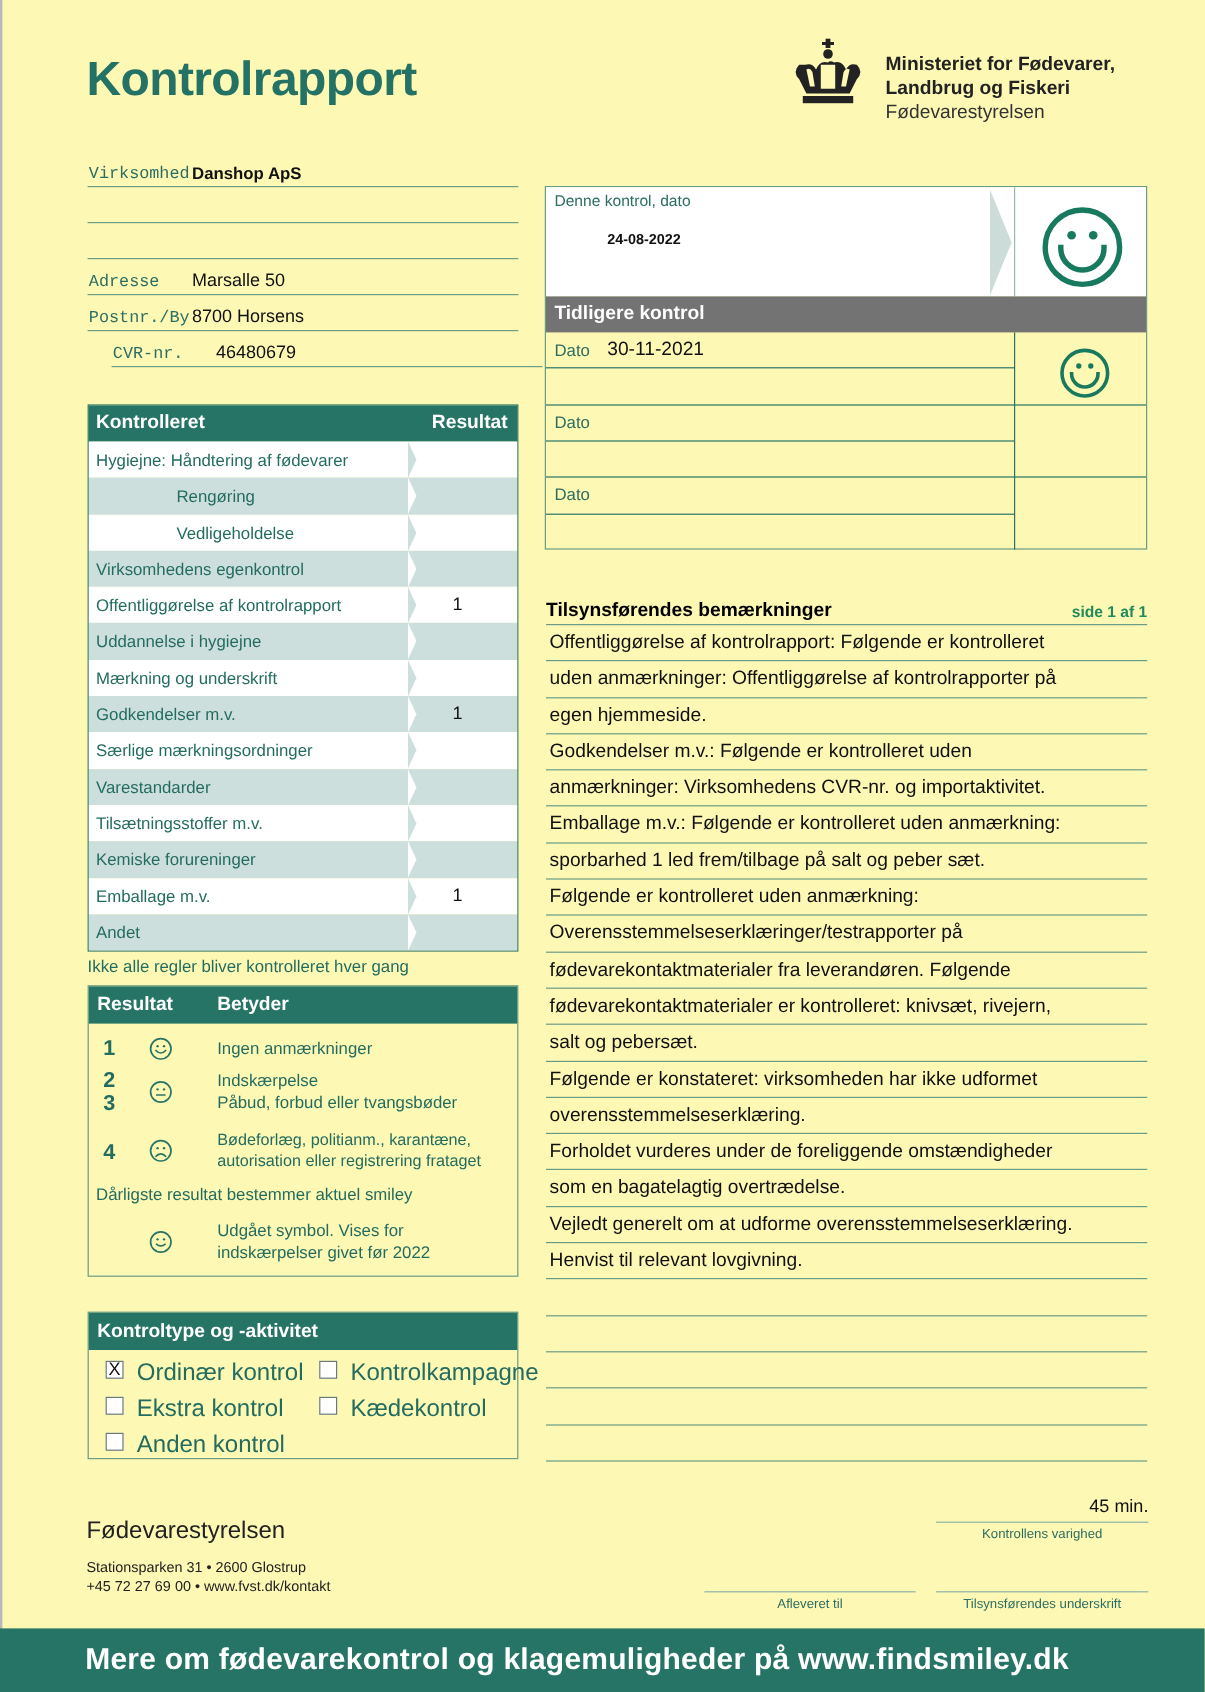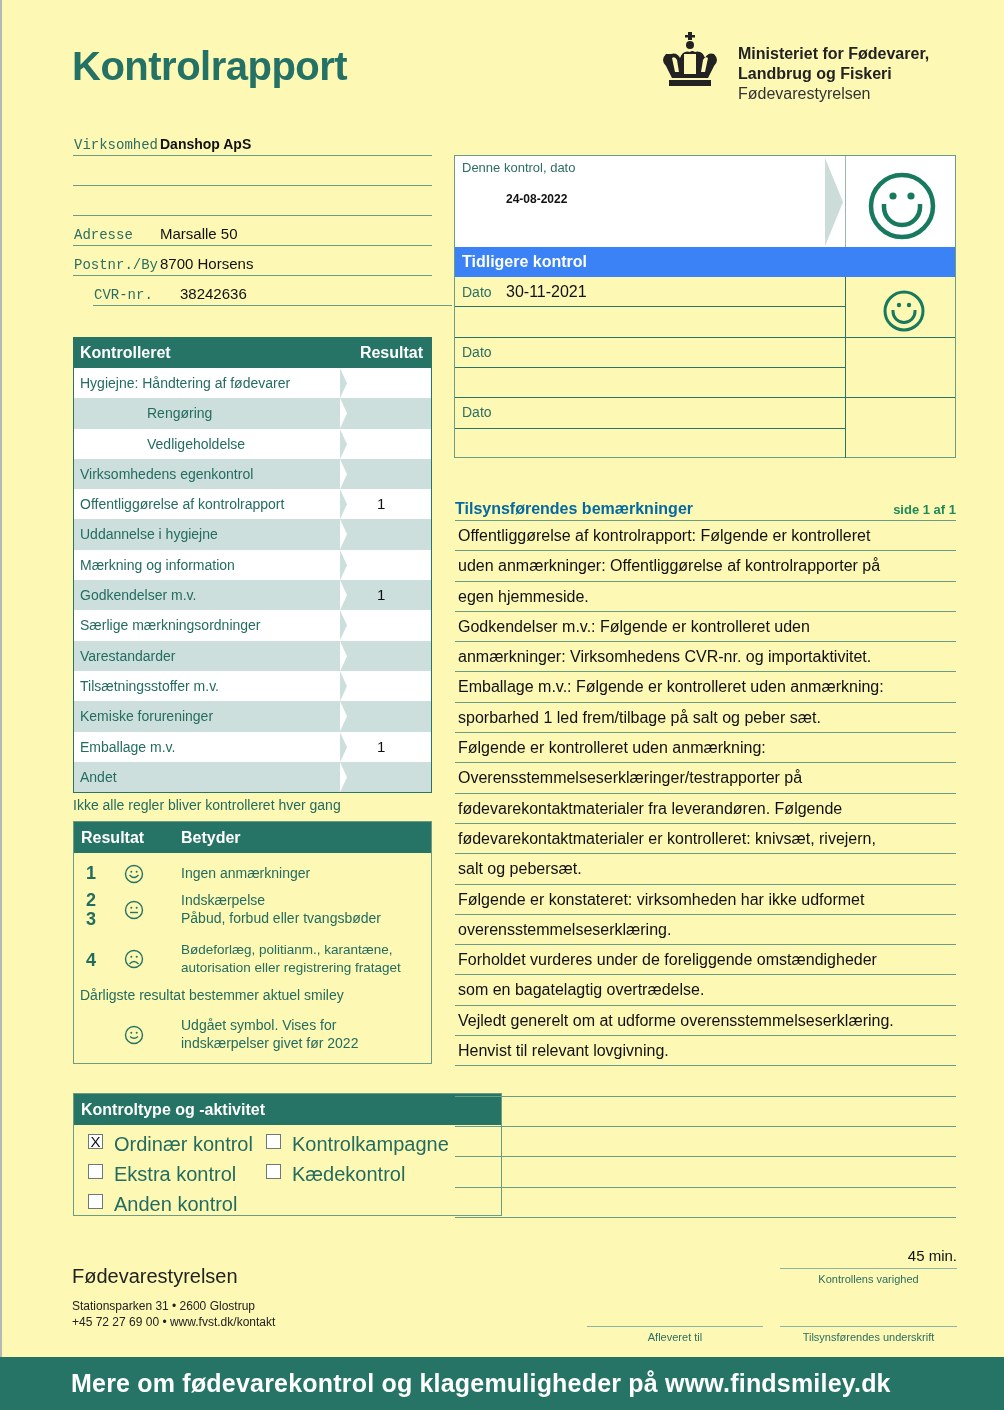--- a/index.html
+++ b/index.html
@@ -45,45 +45,45 @@
   
   .legend { left: 73px; top: 821px; width: 359px; height: 243px; border: 1px solid #6b9c85; }
   .lhead { height: 31px; background: #267465; color: #fff; font-weight: bold; font-size: 16px; position: relative; }
   .lhead span { position: absolute; top: 7px; }
   .lnum { position: absolute; left: 12px; font-weight: bold; font-size: 18px; color: #236c60; }
   .lico { position: absolute; left: 50px; width: 20px; height: 20px; }
   .ltxt { position: absolute; left: 107px; font-size: 14px; color: #236c60; line-height: 18px; }
   .lnote { position: absolute; left: 6px; font-size: 14px; color: #236c60; }
 
   
-  .ktype { left: 73px; top: 1093px; width: 429px; height: 123px; border: 1px solid #6b9c85; }
+  .ktype { left: 73px; top: 1093px; width: 359px; height: 123px; border: 1px solid #6b9c85; }
   .kthead { height: 31px; background: #267465; color: #fff; font-weight: bold; font-size: 16px; position: relative; }
   .kthead span { position: absolute; left: 7px; top: 7px; }
   .cb { position: absolute; width: 15px; height: 15px; border: 1px solid #6b7a78; background: #fff; font-size: 15px; line-height: 13px; text-align: center; color: #111; }
   .cbl { position: absolute; font-size: 20px; color: #236c60; }
 
   
   .datebox { left: 454px; top: 155px; width: 502px; height: 303px; border: 1px solid #6b9c85; }
   .dtop { position: absolute; left: 0; top: 0; width: 500px; height: 91px; background: #fff; }
   .dtop .lbl { position: absolute; left: 7px; top: 4px; font-size: 13px; color: #2c6e63; text-align: center; }
   .dtop .val { position: absolute; left: 51px; top: 36px; font-size: 12px; font-weight: bold; color: #111; }
   .dtop .arrow { position: absolute; left: 370px; top: 2px; width: 20px; height: 88px; }
   .dtop .vline { position: absolute; left: 390px; top: 0; width: 1px; height: 91px; background: #9ab8ae; }
   .dtop .smile { position: absolute; left: 412px; top: 15px; width: 70px; height: 70px; }
-  .dsub { position: absolute; left: 0; top: 91px; width: 500px; height: 30px; background: #3b82f6; color: #fff; font-weight: bold; font-size: 16px; }
+  .dsub { position: absolute; left: 0; top: 91px; width: 500px; height: 30px; background: #737373; color: #fff; font-weight: bold; font-size: 16px; }
   .dsub span { position: absolute; left: 7px; top: 6px; }
   .dgrid-v { position: absolute; left: 390px; top: 121px; width: 1px; height: 181px; background: #2a7466; }
   .dline { position: absolute; left: 0; height: 1px; background: #2a7466; }
   .dlbl { position: absolute; left: 7px; font-size: 14px; color: #2c6e63; }
   .dval { position: absolute; left: 51px; font-size: 16px; color: #111; }
   .psmile { position: absolute; left: 428px; top: 134px; width: 42px; height: 42px; }
 
   
   .rhead { left: 455px; top: 499px; width: 501px; height: 22px; border-bottom: 1px solid #6b9c85; }
-  .rhead .t { position: absolute; left: 0; top: 1px; font-size: 16px; font-weight: bold; color: #0369a1; text-align: center; }
+  .rhead .t { position: absolute; left: 0; top: 1px; font-size: 16px; font-weight: bold; color: #000000; text-align: center; }
   .rhead .p { position: absolute; right: 0; top: 3px; font-size: 13px; font-weight: bold; color: #1f8a5a; }
   .rlines { left: 455px; top: 521px; width: 501px; }
   .rline { height: 30.3px; border-bottom: 1px solid #6b9c85; font-size: 16px; color: #111; padding-left: 3px; line-height: 30px; white-space: nowrap; overflow: hidden; }
 
   
   .fvst { left: 72px; top: 1265px; font-size: 20px; color: #222; }
   .faddr { left: 72px; top: 1298px; font-size: 12px; color: #222; line-height: 16px; }
   .dur-val { left: 780px; top: 1247px; width: 177px; text-align: right; font-size: 15px; color: #111; }
   .sigline { height: 1px; background: #8db3a6; }
   .siglbl { font-size: 11px; color: #2c6e63; text-align: center; }
@@ -122,21 +122,21 @@
 <div class="abs info-row" style="top:216px;">
   <span class="lbl">Adresse</span>
   <span class="val">Marsalle 50</span>
 </div>
 <div class="abs info-row" style="top:246px;">
   <span class="lbl">Postnr./By</span>
   <span class="val">8700  Horsens</span>
 </div>
 <div class="abs info-row" style="top:276px;margin-left:20px;">
   <span class="lbl">CVR-nr.</span>
-  <span class="val">38242636</span>
+  <span class="val">46480679</span>
 </div>
 
 <div class="abs ktable">
   <div class="khead">
     <span class="l">Kontrolleret</span>
     <span class="r">Resultat</span>
   </div>
   <div id="krows">
       <div class="krow w">
         <span class="lbl">Hygiejne: Håndtering af fødevarer</span>
@@ -174,21 +174,21 @@
         <span class="res">1</span>
       </div>
       <div class="krow g">
         <span class="lbl">Uddannelse i hygiejne</span>
         <svg class="chev" viewBox="0 0 8 30" preserveAspectRatio="none">
           <polygon points="0,0 7,15 0,30" fill="#ffffff"></polygon>
         </svg>
         <span class="res"></span>
       </div>
       <div class="krow w">
-        <span class="lbl">Mærkning og information</span>
+        <span class="lbl">Mærkning og underskrift</span>
         <svg class="chev" viewBox="0 0 8 30" preserveAspectRatio="none">
           <polygon points="0,0 7,15 0,30" fill="#cddfdc"></polygon>
         </svg>
         <span class="res"></span>
       </div>
       <div class="krow g">
         <span class="lbl">Godkendelser m.v.</span>
         <svg class="chev" viewBox="0 0 8 30" preserveAspectRatio="none">
           <polygon points="0,0 7,15 0,30" fill="#ffffff"></polygon>
         </svg>

